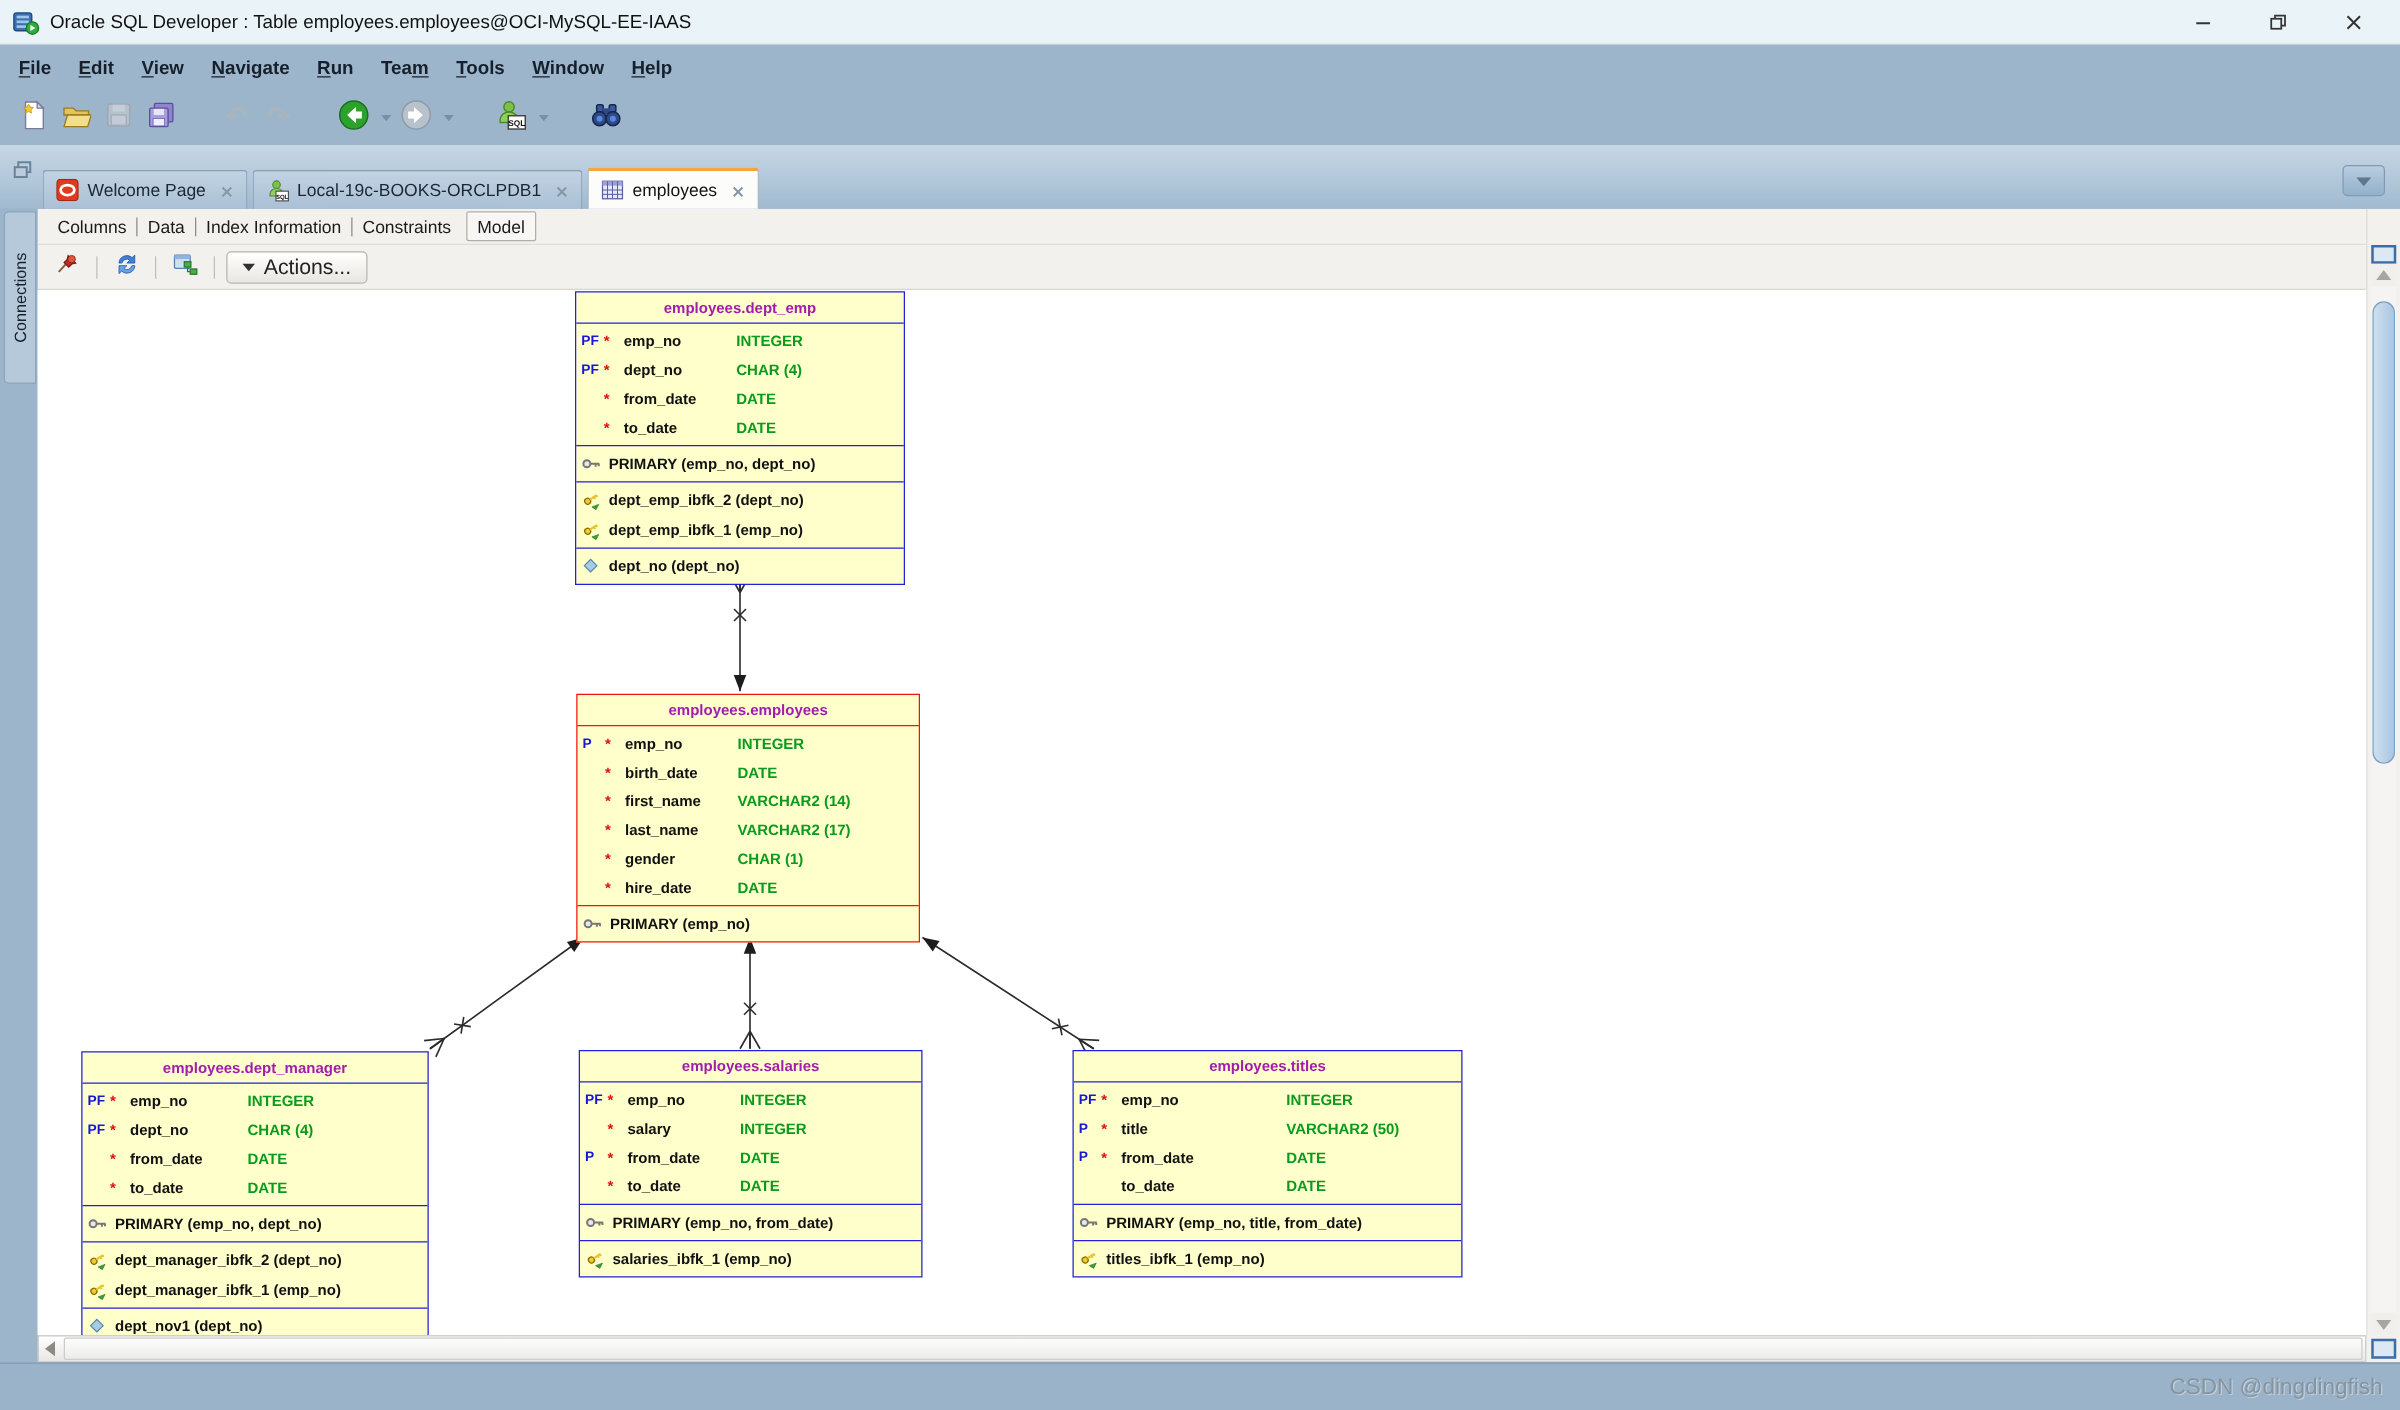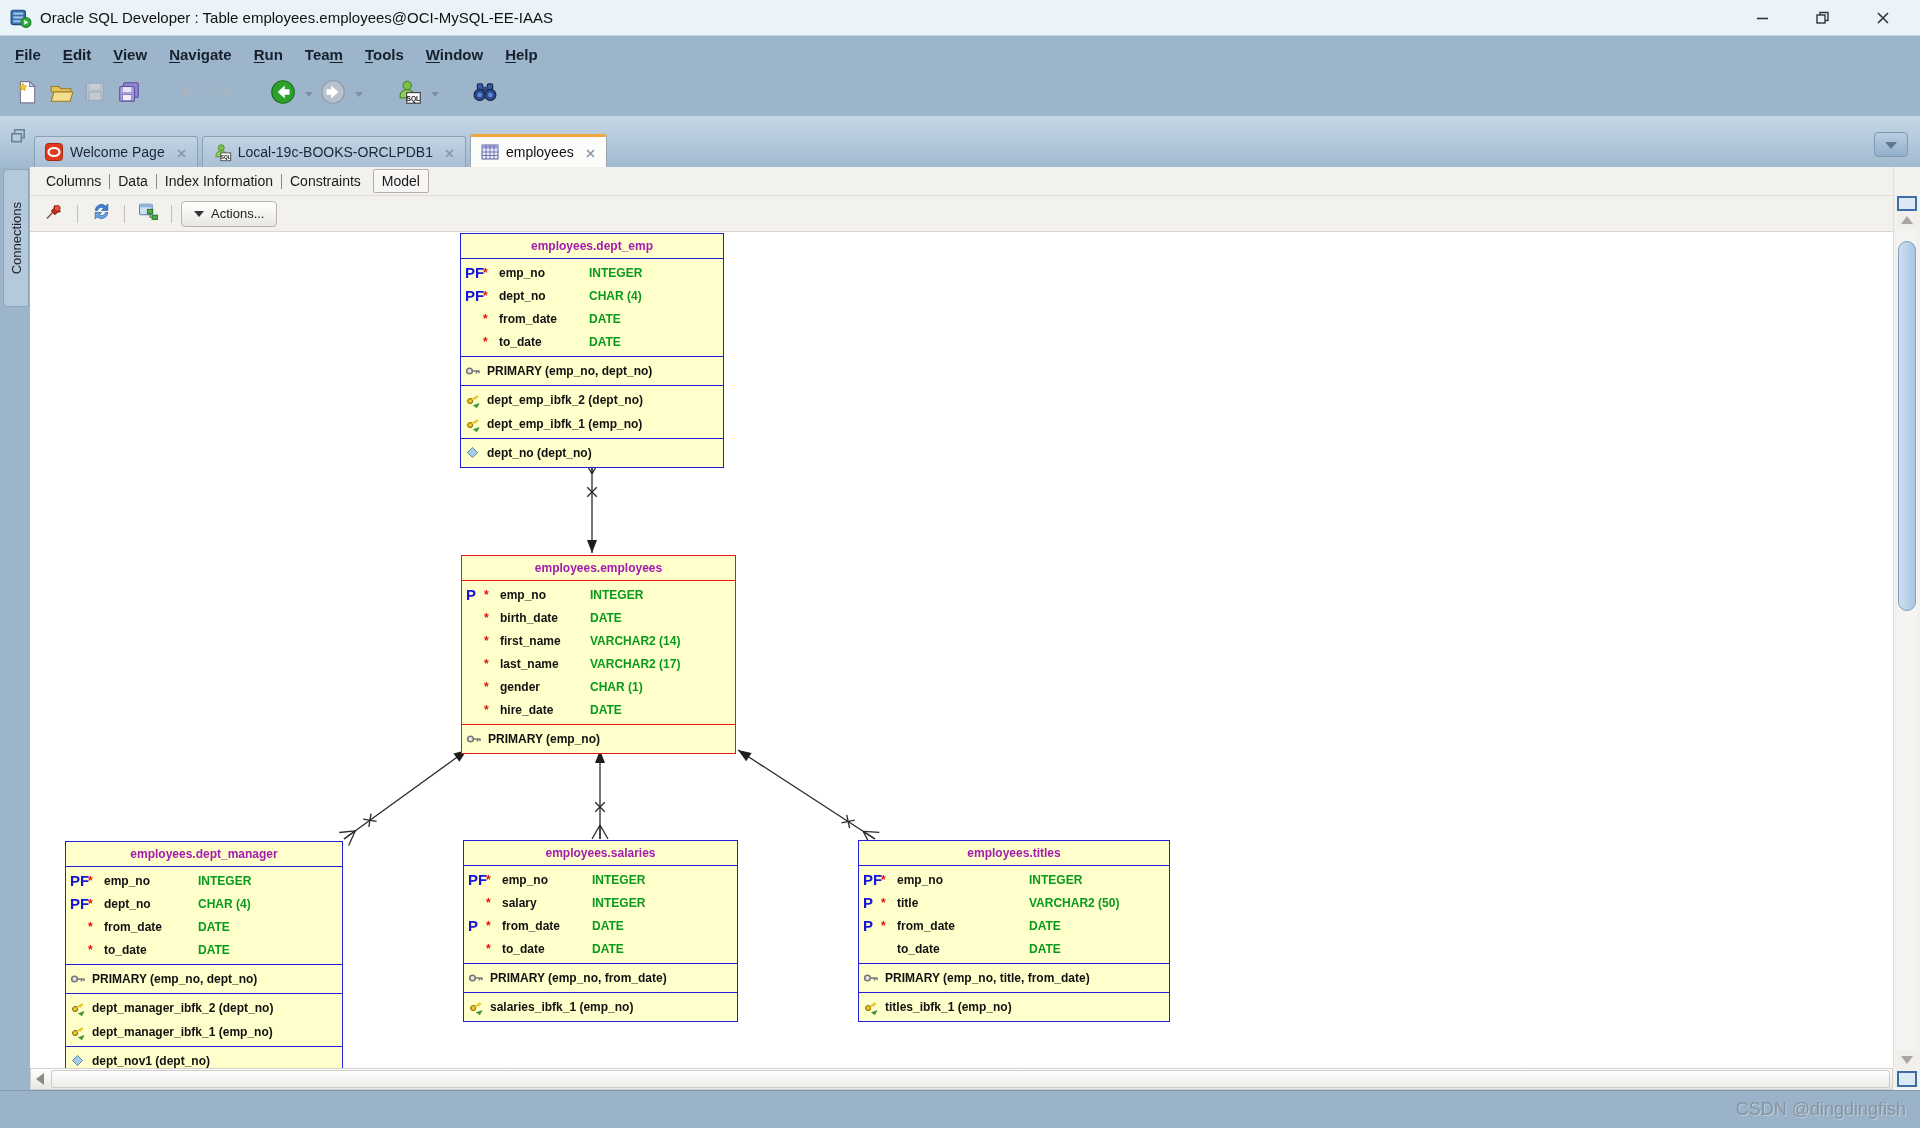--- a/index.html
+++ b/index.html
@@ -48,33 +48,33 @@
   
   .subtabs { height:29px; background:#f2f1ee; display:flex; align-items:center; padding-left:8px; border-bottom:1px solid #e0ded9; }
   .subtab { font-size:14px; color:#1a1a1a; padding:3px 8px; }
   .subtab-sep { width:1px; height:15px; background:#8b8b8b; }
   .subtab.active { background:#f7f6f4; border:1px solid #b3afa8; border-radius:2px; box-shadow:0 1px 0 #fff inset; margin-left:4px; }
 
   
   .actionbar { height:36px; background:#f2f1ee; display:flex; align-items:center; padding-left:10px; border-bottom:1px solid #d9d6d0; }
   .ab-btn { width:28px; height:26px; display:flex; align-items:center; justify-content:center; }
   .ab-sep { width:1px; height:18px; background:#c2bfb9; margin:0 9px; }
-  .actions-btn { display:flex; align-items:center; gap:7px; height:26px; padding:0 12px; background:linear-gradient(#ffffff,#e8e6e1); border:1px solid #b9b5ad; border-radius:4px; font-size:13px; color:#222; }
+  .actions-btn { display:flex; align-items:center; gap:7px; height:26px; padding:0 12px; background:linear-gradient(#ffffff,#e8e6e1); border:1px solid #b9b5ad; border-radius:4px; font-size:17px; color:#222; }
   .actions-btn .caret { border:5px solid transparent; border-top:6px solid #333; margin-top:6px; }
 
   
   .canvas { position:relative; flex:1; background:#fff; overflow:hidden; }
   .conn-svg { position:absolute; left:0; top:0; z-index:1; }
   .db-table { position:absolute; z-index:2; background:#ffffcb; border:1.5px solid #2020dd; font-size:12px; font-weight:bold; color:#111; }
   .db-table.selected { border-color:#ee1414; }
   .tbl-title { height:25px; line-height:24px; text-align:center; color:#a21caf; border-bottom:1.5px solid #2020dd; }
   .db-table.selected .tbl-title { border-color:#ee1414; }
   .tbl-cols { padding:2px 0 3px 0; }
   .col-row { height:23px; display:flex; align-items:center; }
-  .col-keys { width:22px; padding-left:4px; color:#1616d6; font-size:15px; }
+  .col-keys { width:22px; padding-left:4px; color:#1616d6; font-size:11px; }
   .col-star { width:10px; color:#e01010; }
   .col-name { padding-left:6px; }
   .col-type { color:#0a9a1e; }
   .tbl-section { border-top:1.5px solid #2020dd; padding:2px 4px; }
   .db-table.selected .tbl-section { border-color:#ee1414; }
   .sec-row { min-height:24px; display:flex; align-items:center; gap:6px; }
   .sec-ico { width:16px; height:16px; flex:0 0 16px; }
 
   
   .vscroll { width:27px; background:#f2f1ee; display:flex; flex-direction:column; align-items:center; border-left:1px solid #e0ded9; }

